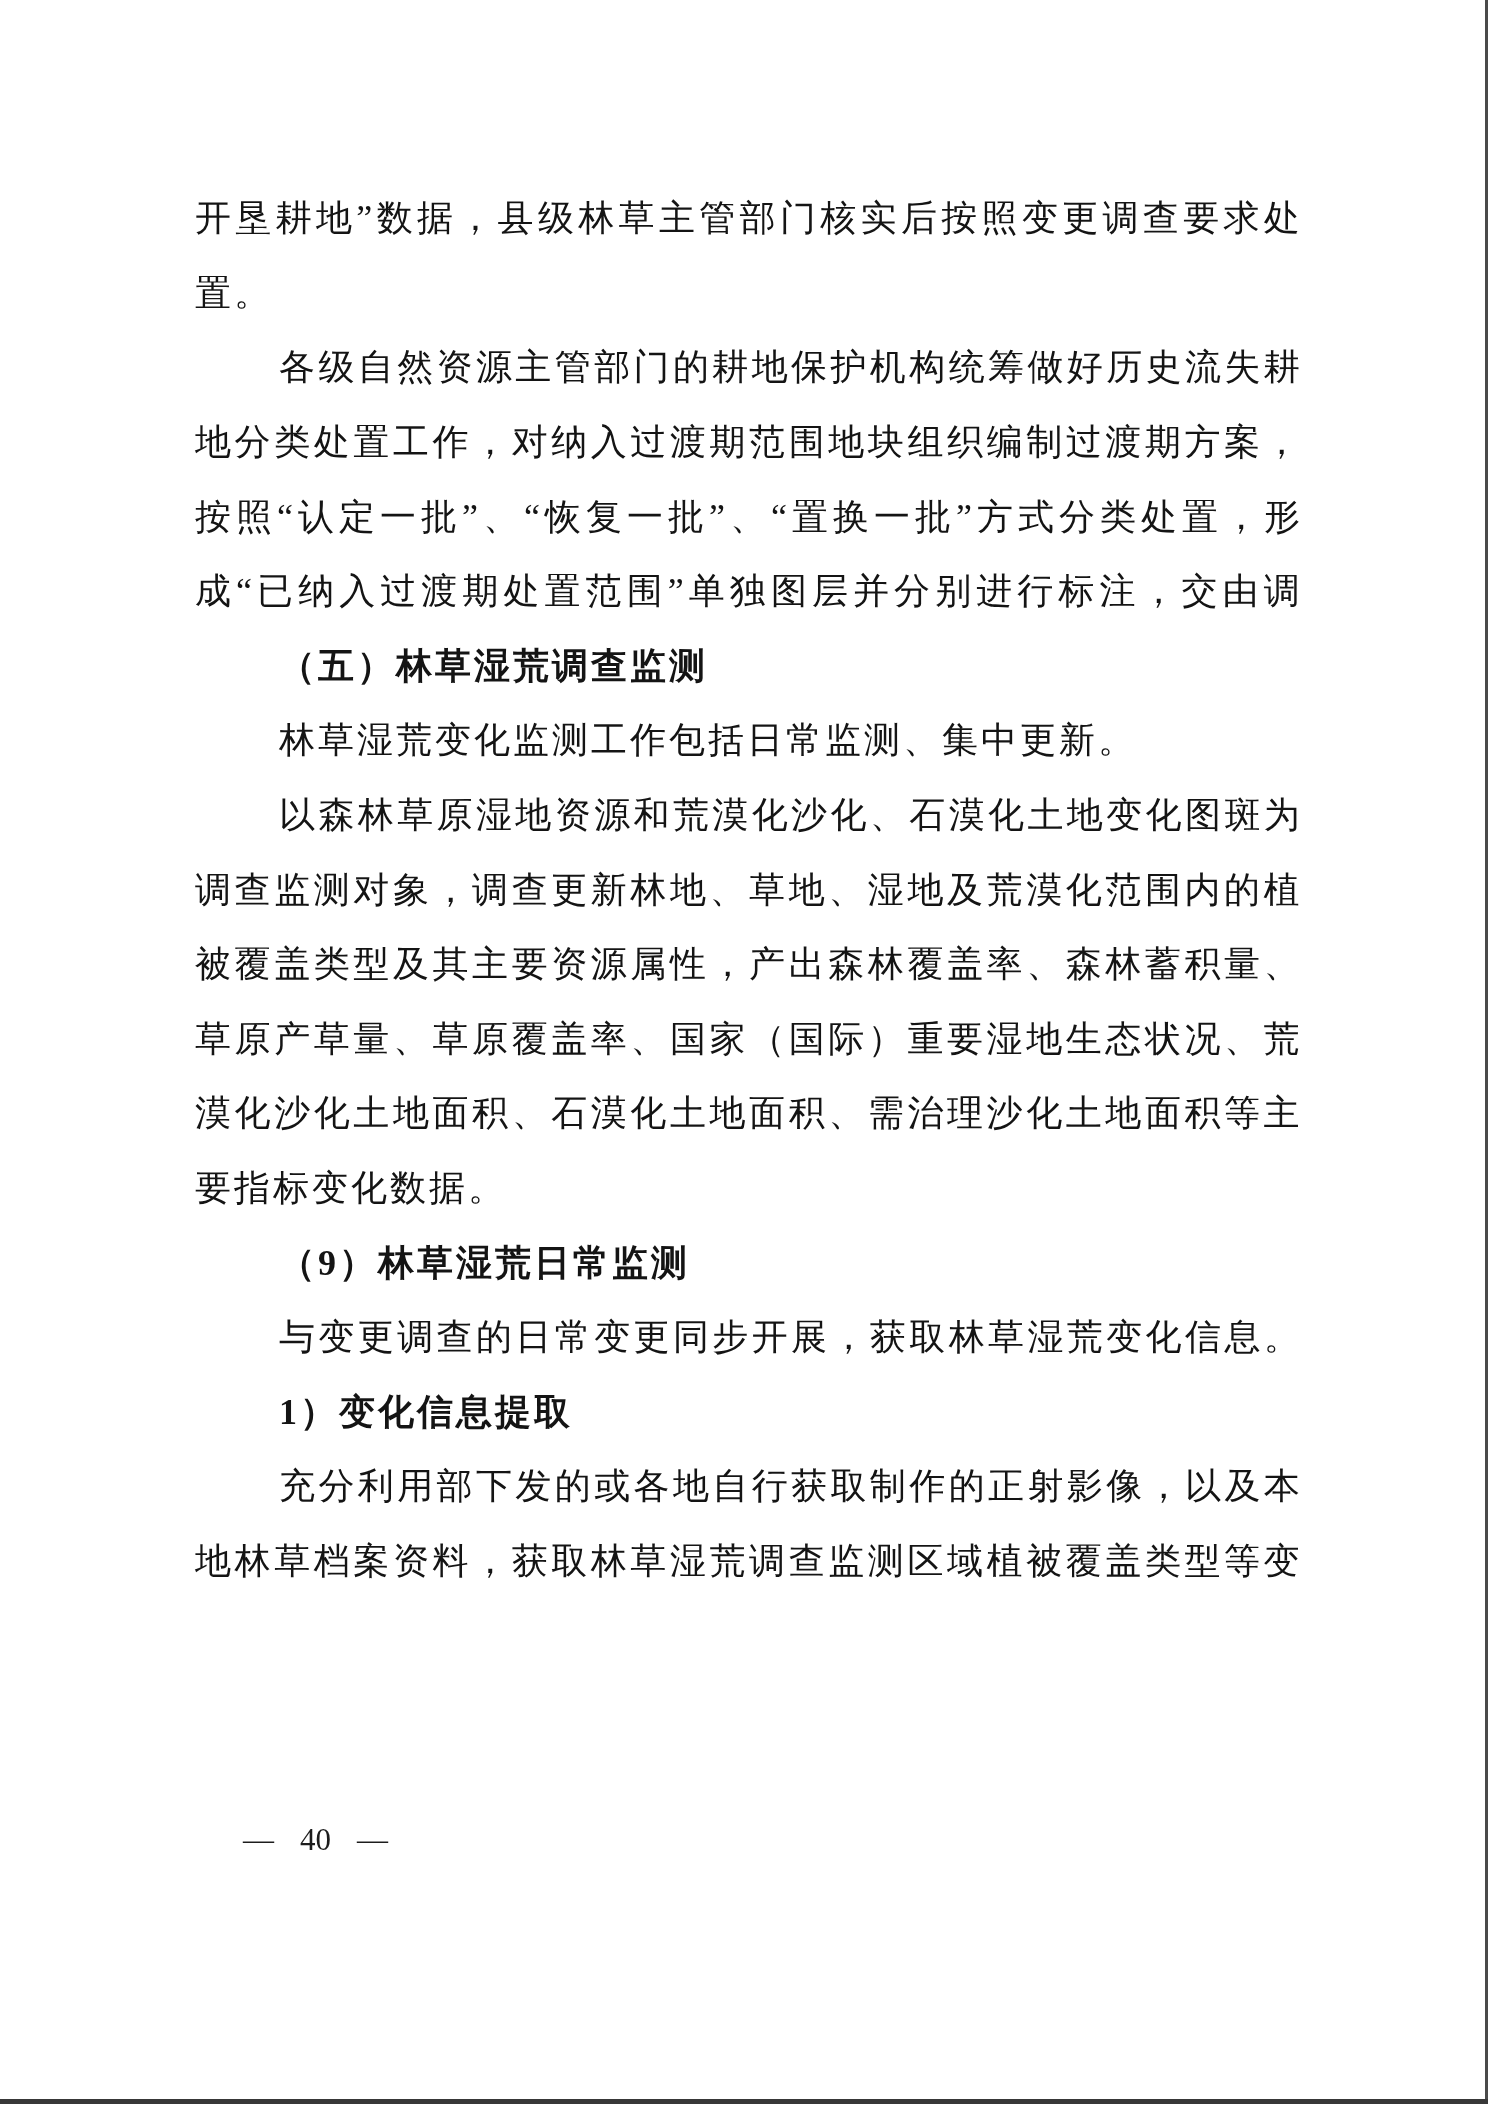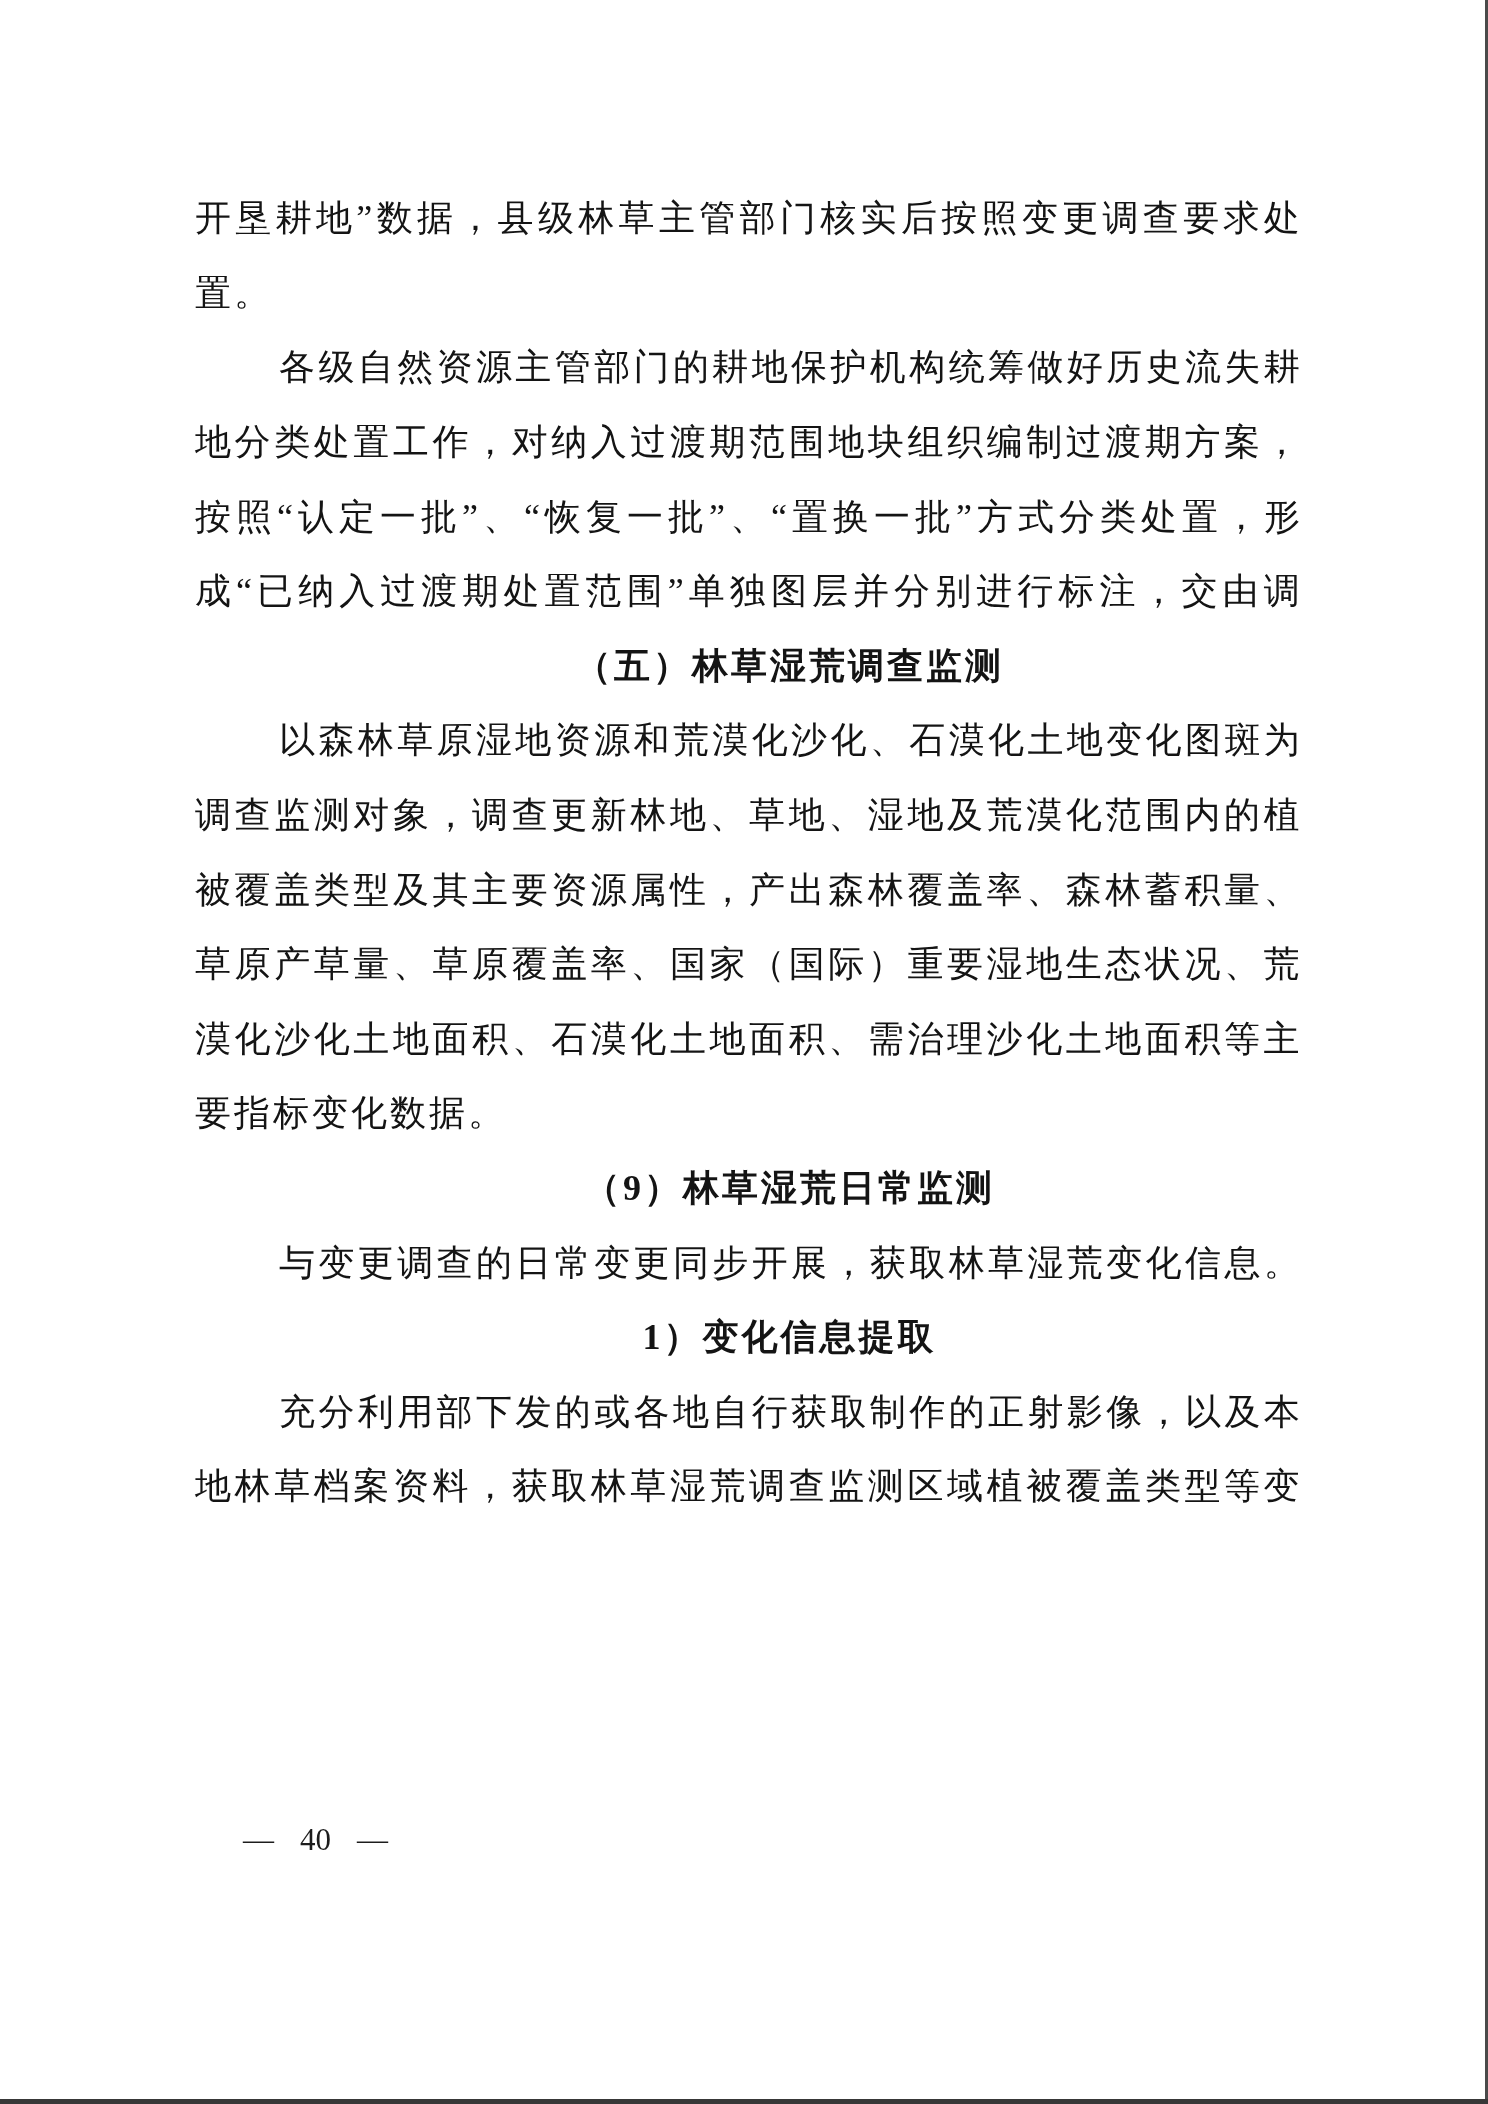--- a/index.html
+++ b/index.html
@@ -21,21 +21,21 @@
   .line {
     height: 74.6px;
     display: flex;
     align-items: center;
     font-size: 36px;
     line-height: 1;
     white-space: pre;
   }
   .line.indent { padding-left: 84px; }
   .line.justify { justify-content: space-between; }
-  .line.heading { font-weight: bold; justify-content: center; }
+  .line.heading { font-weight: bold; }
   .line:not(.justify) .text { letter-spacing: 3px; }
   .footer {
     position: absolute;
     left: 243px;
     top: 1822px;
     display: flex;
     align-items: center;
     gap: 26px;
     font-size: 31px;
     color: #1c1c1c;
@@ -59,20 +59,21 @@
 <div class="page">
 
   <div class="content">
     <div class="line justify"><span>开</span><span>垦</span><span>耕</span><span>地</span><span>”</span><span>数</span><span>据</span><span>，</span><span>县</span><span>级</span><span>林</span><span>草</span><span>主</span><span>管</span><span>部</span><span>门</span><span>核</span><span>实</span><span>后</span><span>按</span><span>照</span><span>变</span><span>更</span><span>调</span><span>查</span><span>要</span><span>求</span><span>处</span></div>
     <div class="line"><span class="text">置。</span></div>
     <div class="line indent justify"><span>各</span><span>级</span><span>自</span><span>然</span><span>资</span><span>源</span><span>主</span><span>管</span><span>部</span><span>门</span><span>的</span><span>耕</span><span>地</span><span>保</span><span>护</span><span>机</span><span>构</span><span>统</span><span>筹</span><span>做</span><span>好</span><span>历</span><span>史</span><span>流</span><span>失</span><span>耕</span></div>
     <div class="line justify"><span>地</span><span>分</span><span>类</span><span>处</span><span>置</span><span>工</span><span>作</span><span>，</span><span>对</span><span>纳</span><span>入</span><span>过</span><span>渡</span><span>期</span><span>范</span><span>围</span><span>地</span><span>块</span><span>组</span><span>织</span><span>编</span><span>制</span><span>过</span><span>渡</span><span>期</span><span>方</span><span>案</span><span>，</span></div>
     <div class="line justify"><span>按</span><span>照</span><span>“</span><span>认</span><span>定</span><span>一</span><span>批</span><span>”</span><span>、</span><span>“</span><span>恢</span><span>复</span><span>一</span><span>批</span><span>”</span><span>、</span><span>“</span><span>置</span><span>换</span><span>一</span><span>批</span><span>”</span><span>方</span><span>式</span><span>分</span><span>类</span><span>处</span><span>置</span><span>，</span><span>形</span></div>
     <div class="line justify"><span>成</span><span>“</span><span>已</span><span>纳</span><span>入</span><span>过</span><span>渡</span><span>期</span><span>处</span><span>置</span><span>范</span><span>围</span><span>”</span><span>单</span><span>独</span><span>图</span><span>层</span><span>并</span><span>分</span><span>别</span><span>进</span><span>行</span><span>标</span><span>注</span><span>，</span><span>交</span><span>由</span><span>调</span></div>
     <div class="line indent heading"><span class="text">（五）林草湿荒调查监测</span></div>
+    <div class="line indent"><span class="text">林草湿荒变化监测工作包括日常监测、集中更新。</span></div>
     <div class="line indent justify"><span>以</span><span>森</span><span>林</span><span>草</span><span>原</span><span>湿</span><span>地</span><span>资</span><span>源</span><span>和</span><span>荒</span><span>漠</span><span>化</span><span>沙</span><span>化</span><span>、</span><span>石</span><span>漠</span><span>化</span><span>土</span><span>地</span><span>变</span><span>化</span><span>图</span><span>斑</span><span>为</span></div>
     <div class="line justify"><span>调</span><span>查</span><span>监</span><span>测</span><span>对</span><span>象</span><span>，</span><span>调</span><span>查</span><span>更</span><span>新</span><span>林</span><span>地</span><span>、</span><span>草</span><span>地</span><span>、</span><span>湿</span><span>地</span><span>及</span><span>荒</span><span>漠</span><span>化</span><span>范</span><span>围</span><span>内</span><span>的</span><span>植</span></div>
     <div class="line justify"><span>被</span><span>覆</span><span>盖</span><span>类</span><span>型</span><span>及</span><span>其</span><span>主</span><span>要</span><span>资</span><span>源</span><span>属</span><span>性</span><span>，</span><span>产</span><span>出</span><span>森</span><span>林</span><span>覆</span><span>盖</span><span>率</span><span>、</span><span>森</span><span>林</span><span>蓄</span><span>积</span><span>量</span><span>、</span></div>
     <div class="line justify"><span>草</span><span>原</span><span>产</span><span>草</span><span>量</span><span>、</span><span>草</span><span>原</span><span>覆</span><span>盖</span><span>率</span><span>、</span><span>国</span><span>家</span><span>（</span><span>国</span><span>际</span><span>）</span><span>重</span><span>要</span><span>湿</span><span>地</span><span>生</span><span>态</span><span>状</span><span>况</span><span>、</span><span>荒</span></div>
     <div class="line justify"><span>漠</span><span>化</span><span>沙</span><span>化</span><span>土</span><span>地</span><span>面</span><span>积</span><span>、</span><span>石</span><span>漠</span><span>化</span><span>土</span><span>地</span><span>面</span><span>积</span><span>、</span><span>需</span><span>治</span><span>理</span><span>沙</span><span>化</span><span>土</span><span>地</span><span>面</span><span>积</span><span>等</span><span>主</span></div>
     <div class="line"><span class="text">要指标变化数据。</span></div>
     <div class="line indent heading"><span class="text">（9）林草湿荒日常监测</span></div>
     <div class="line indent justify"><span>与</span><span>变</span><span>更</span><span>调</span><span>查</span><span>的</span><span>日</span><span>常</span><span>变</span><span>更</span><span>同</span><span>步</span><span>开</span><span>展</span><span>，</span><span>获</span><span>取</span><span>林</span><span>草</span><span>湿</span><span>荒</span><span>变</span><span>化</span><span>信</span><span>息</span><span>。</span></div>
     <div class="line indent heading"><span class="text">1）变化信息提取</span></div>
     <div class="line indent justify"><span>充</span><span>分</span><span>利</span><span>用</span><span>部</span><span>下</span><span>发</span><span>的</span><span>或</span><span>各</span><span>地</span><span>自</span><span>行</span><span>获</span><span>取</span><span>制</span><span>作</span><span>的</span><span>正</span><span>射</span><span>影</span><span>像</span><span>，</span><span>以</span><span>及</span><span>本</span></div>

